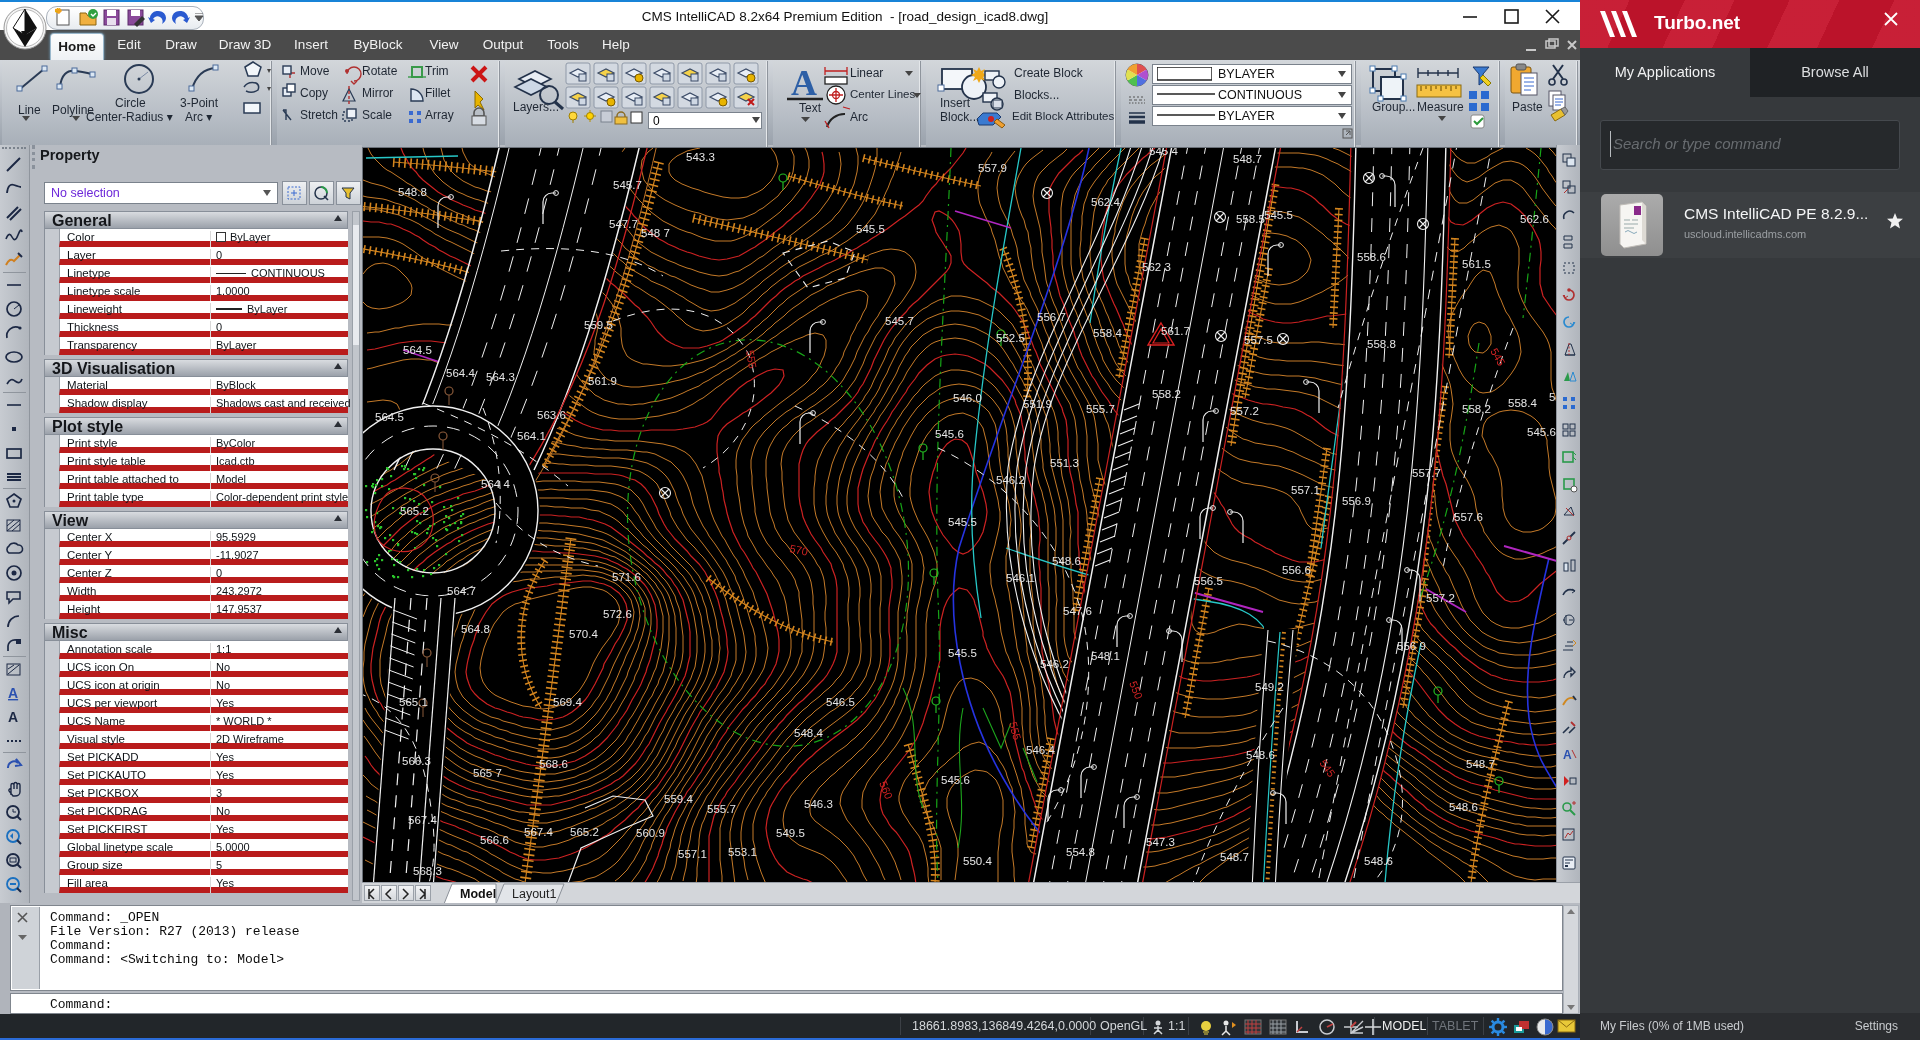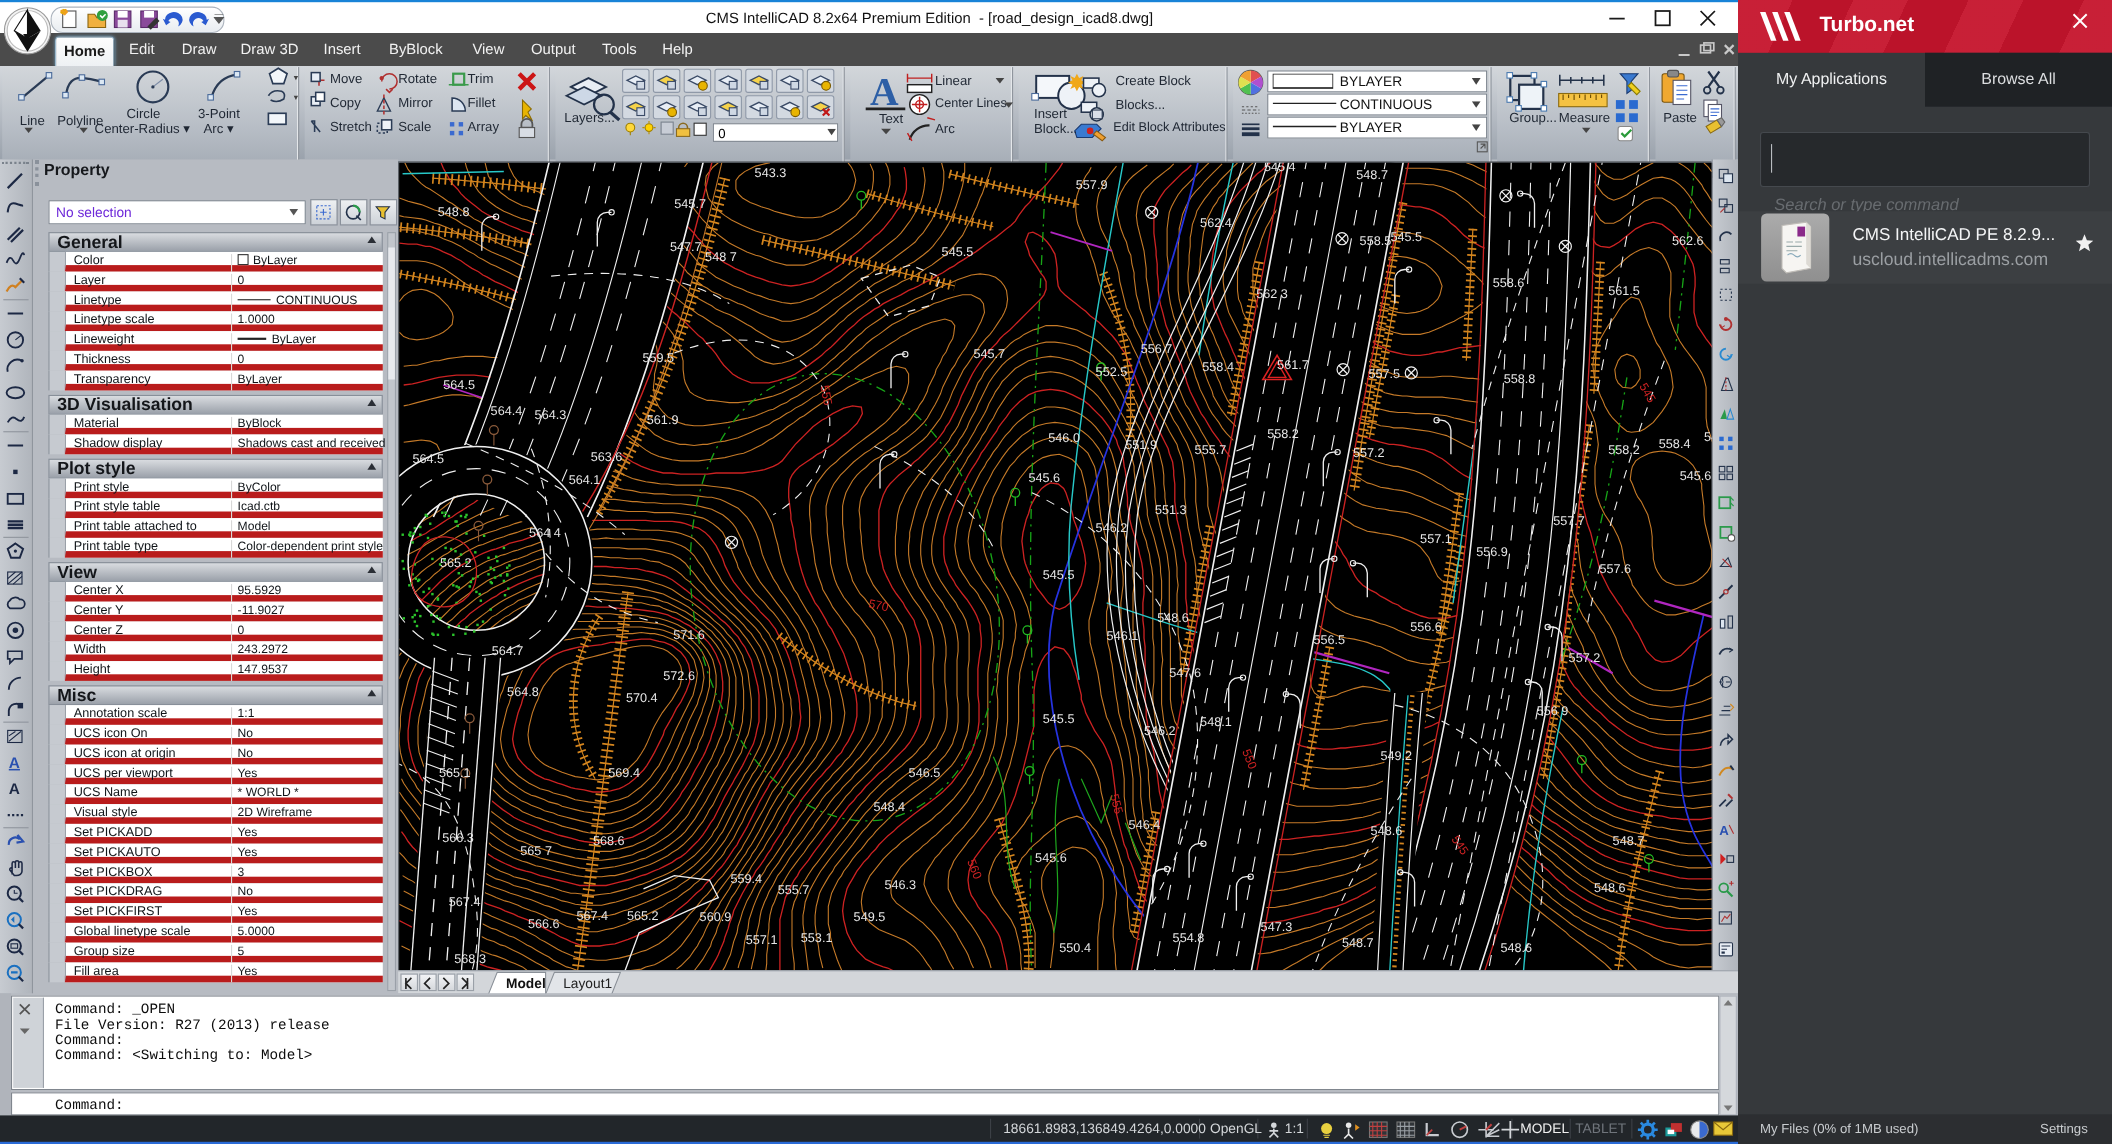--- a/index.html
+++ b/index.html
@@ -53,25 +53,25 @@
 
 #turbo{left:1580px;top:0;width:340px;height:1040px;background:#36393c;}
 #turbo-header{position:absolute;left:0;top:0;width:340px;height:48px;
  background:#c5142c;background-image:repeating-linear-gradient(115deg,rgba(255,255,255,0.05) 0 45px,rgba(0,0,0,0.05) 45px 95px);}
 #turbo-title{position:absolute;left:74px;top:12px;font-size:19px;font-weight:bold;color:#fff;}
 #turbo-x{position:absolute;left:303px;top:11px;font-size:17px;color:#fff;}
 #tab-browse{position:absolute;left:170px;top:48px;width:170px;height:49px;background:#1f2225;color:#dcdee0;
  font-size:14.5px;text-align:center;line-height:49px;}
 #tab-my{position:absolute;left:0px;top:48px;width:170px;height:49px;color:#f0f1f2;font-size:14.5px;text-align:center;line-height:49px;}
 #turbo-search{position:absolute;left:20px;top:120px;width:300px;height:50px;background:#26292c;border:1px solid #45494e;border-radius:3px;}
-#turbo-search span{position:absolute;left:12px;top:14px;font-size:15px;color:#686c70;font-style:italic;margin-top:43px;}
+#turbo-search span{position:absolute;left:12px;top:14px;font-size:15px;color:#686c70;font-style:italic;}
 #app-row{position:absolute;left:0;top:192px;width:340px;height:66px;background:#3c3f42;}
 #app-icon{position:absolute;left:21px;top:2px;width:62px;height:62px;background:linear-gradient(#ababab,#8f8f8f);border-radius:5px;}
 #app-title{position:absolute;left:104px;top:13px;font-size:15.5px;color:#f4f5f6;}
-#app-sub{position:absolute;left:104px;top:36px;font-size:16px;color:#9b9fa3;}
+#app-sub{position:absolute;left:104px;top:36px;font-size:11px;color:#9b9fa3;}
 #app-star{position:absolute;left:306px;top:20px;font-size:15px;color:#f0f0f0;}
 #turbo-footer{position:absolute;left:0;top:1013px;width:340px;height:27px;background:#2c2e31;color:#c9cccf;font-size:12px;}
 
 </style></head><body>
 
 <div class="abs" id="titlebar">
  <div class="abs" id="title-text">CMS IntelliCAD 8.2x64 Premium Edition&nbsp; - [road_design_icad8.dwg]</div>
  <svg class="abs winbtn" style="left:1461px">
       <line x1="2" y1="9" x2="16" y2="9" stroke="#1a1a1a" stroke-width="1.6"></line>
     </svg>

